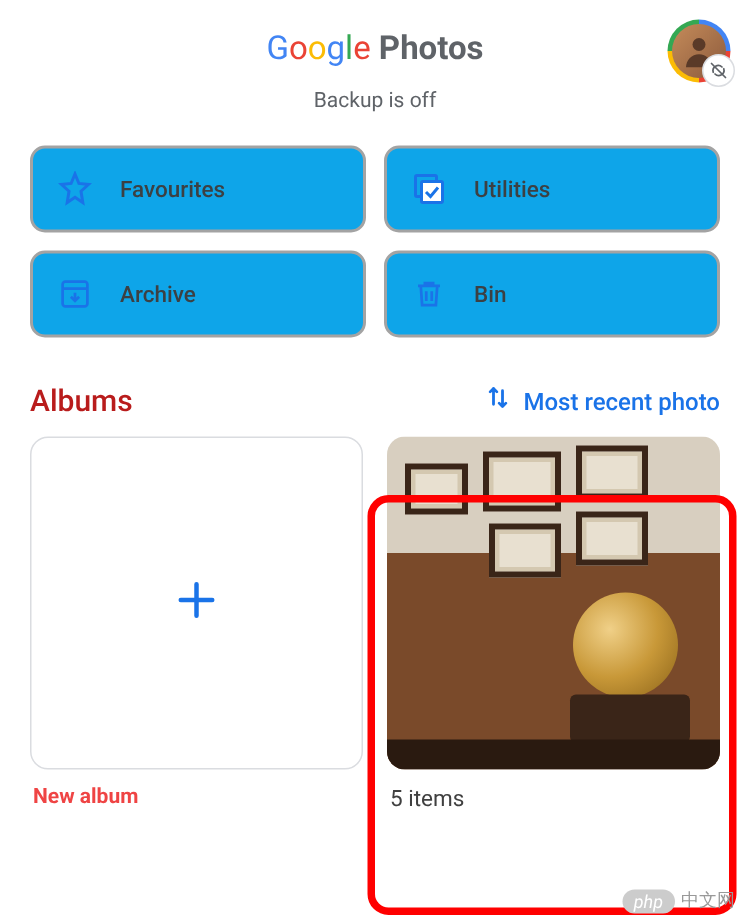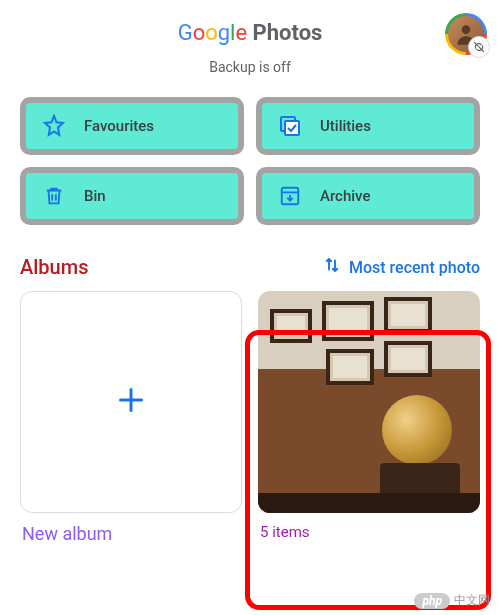--- a/index.html
+++ b/index.html
@@ -61,29 +61,29 @@
       border: 1px solid #dadce0;
       display:flex; align-items:center; justify-content:center;
     }
     .tiles {
       display: grid;
       grid-template-columns: 1fr 1fr;
       gap: 12px;
       padding: 10px 20px;
     }
     .tile {
-      border: 6px solid #a3a3a3;
+      border: 2px solid #a3a3a3;
       border-radius: 10px;
       height: 58px;
       display: flex;
       align-items: center;
       padding: 0 16px;
       gap: 18px;
       cursor: pointer;
-      background:#5eead4;
+      background:#0ea5e9;
     }
     .tile-icon { width: 24px; height: 24px; display:flex; align-items:center; justify-content:center; }
     .tile-label { font-size: 15px; color: #3c4043; font-weight: 500; }
     .section-head {
       display: flex;
       justify-content: space-between;
       align-items: center;
       padding: 20px 20px 12px;
     }
     .section-title {
@@ -139,41 +139,41 @@
       position:absolute;
       right: 20px; bottom: 18px;
       width: 80px; height: 32px;
       background: #3a2518;
       border-radius: 4px;
     }
     .table-surface {
       position:absolute; bottom:0; left:0; right:0; height:20px;
       background:#2a1a10;
     }
-    .album-title { font-size: 18px; font-weight: 400; color:#8b5cf6; padding-left:2px; }
-    .album-sub { font-size: 15px; color:#a21caf; padding-left:2px; }
+    .album-title { font-size: 14px; font-weight: 700; color:#ef4444; padding-left:2px; }
+    .album-sub { font-size: 15px; color:#404040; padding-left:2px; }
     .highlight-box {
       position: absolute;
       border: 5px solid #ff0000;
       border-radius: 14px;
       pointer-events: none;
     }
     .watermark {
       position:absolute;
       right: 10px; bottom: 6px;
       display:flex; align-items:center; gap:4px;
       font-size: 12px;
       color:#999;
     }
     .watermark-badge {
       background:#ccc;
       color:#fff;
       border-radius: 10px;
       padding: 1px 8px;
-      font-weight:700;
+      font-weight:400;
       font-style:italic;
     }
   </style>
 </head>
 <body>
 
 <div class="header">
   <div class="logo-text">
     <span class="g1">G</span><span class="g2">o</span><span class="g3">o</span><span class="g4">g</span><span class="g5">l</span><span class="g6">e</span>
     <span class="photos">Photos</span>
@@ -211,33 +211,33 @@
           <rect x="3" y="3" width="14" height="14" rx="1"></rect>
           <rect x="7" y="7" width="14" height="14" rx="1" fill="#fff"></rect>
           <path d="M10 14l3 3 5-6"></path>
         </svg>
     </span>
     <span class="tile-label">Utilities</span>
   </div>
   <div class="tile">
     <span class="tile-icon">
       <svg width="22" height="22" viewBox="0 0 24 24" fill="none" stroke="#1a73e8" stroke-width="2">
-          <path d="M4 6h16M9 6V4h6v2M6 6l1 14h10l1-14M10 10v7M14 10v7"></path>
-        </svg>
-    </span>
-    <span class="tile-label">Bin</span>
-  </div>
-  <div class="tile">
-    <span class="tile-icon">
-      <svg width="22" height="22" viewBox="0 0 24 24" fill="none" stroke="#1a73e8" stroke-width="2">
           <rect x="3" y="3" width="18" height="18" rx="2"></rect>
           <path d="M3 8h18M12 11v5m-3-2l3 3 3-3"></path>
         </svg>
     </span>
     <span class="tile-label">Archive</span>
+  </div>
+  <div class="tile">
+    <span class="tile-icon">
+      <svg width="22" height="22" viewBox="0 0 24 24" fill="none" stroke="#1a73e8" stroke-width="2">
+          <path d="M4 6h16M9 6V4h6v2M6 6l1 14h10l1-14M10 10v7M14 10v7"></path>
+        </svg>
+    </span>
+    <span class="tile-label">Bin</span>
   </div>
 </div>
 
 <div class="section-head">
   <div class="section-title">Albums</div>
   <div class="sort-btn">
     <span>
       <svg width="18" height="18" viewBox="0 0 24 24" fill="none" stroke="#1a73e8" stroke-width="2.5" stroke-linecap="round">
           <path d="M8 4v14m0-14L5 7m3-3l3 3M16 20V6m0 14l3-3m-3 3l-3-3"></path>
         </svg>

